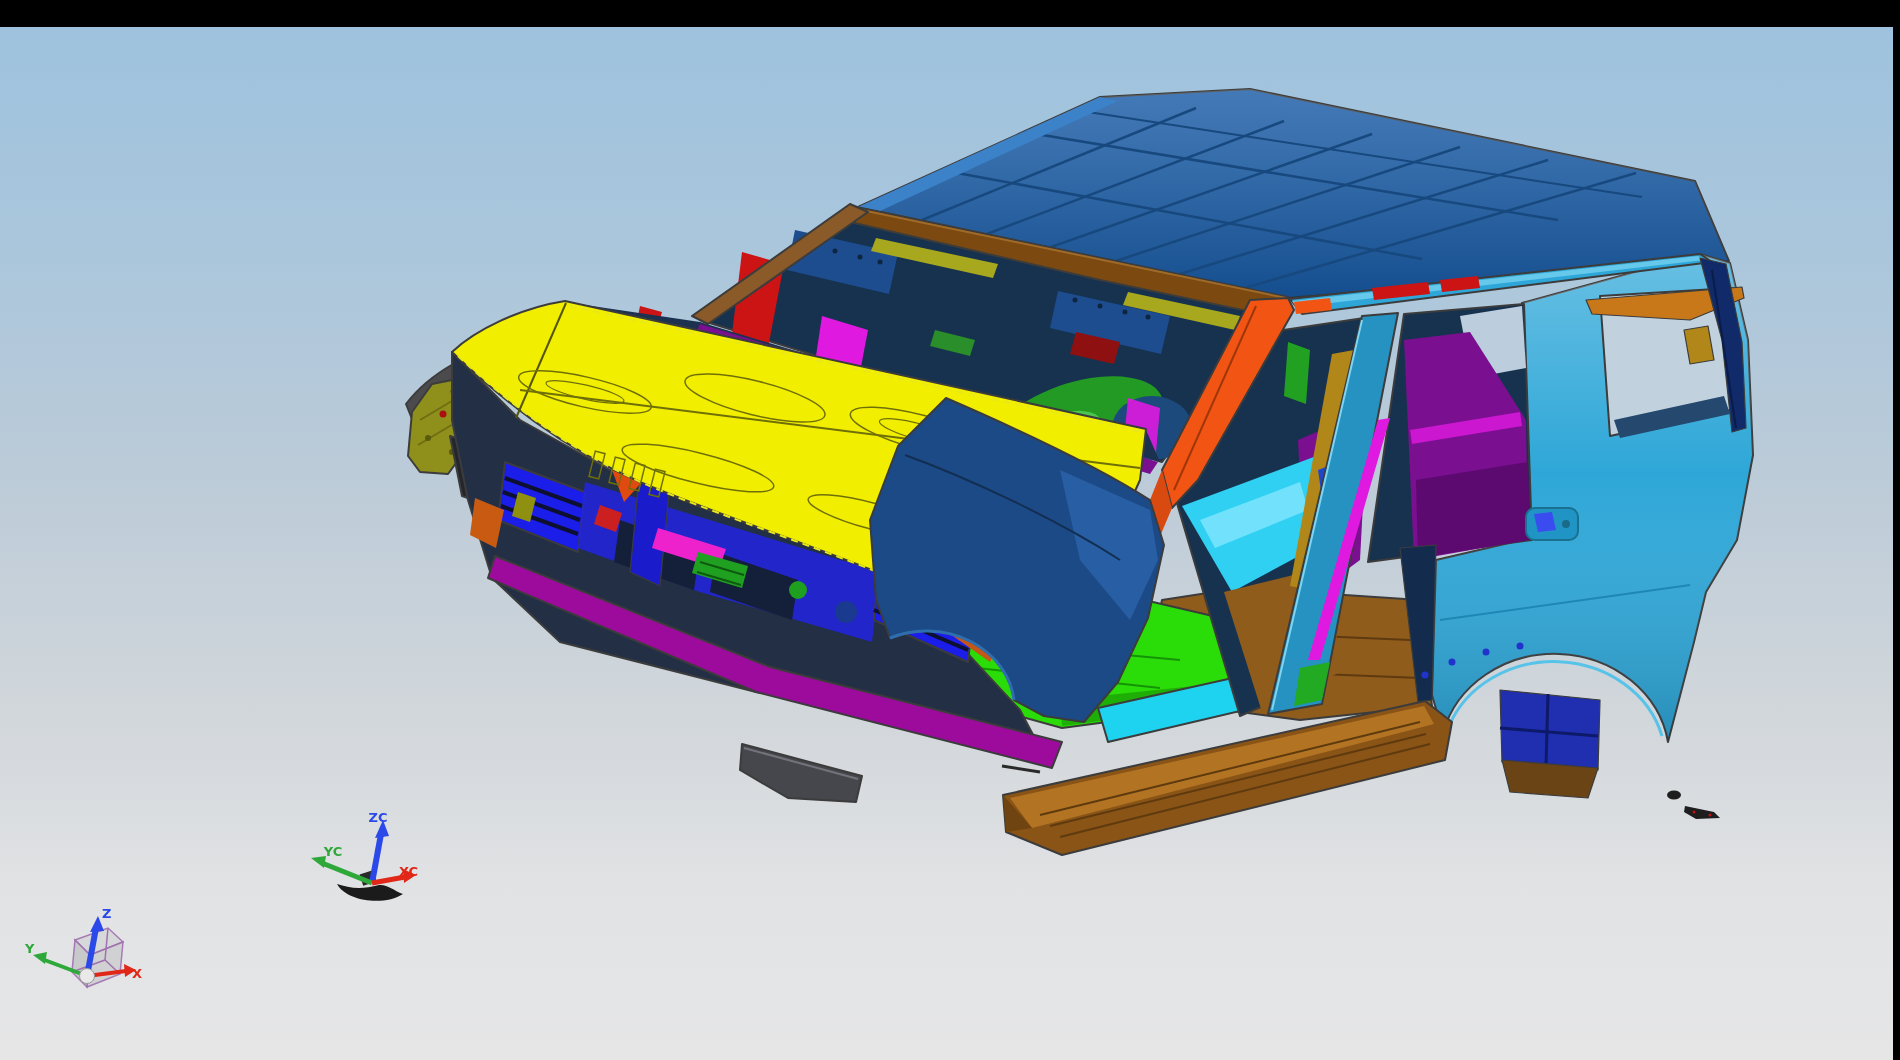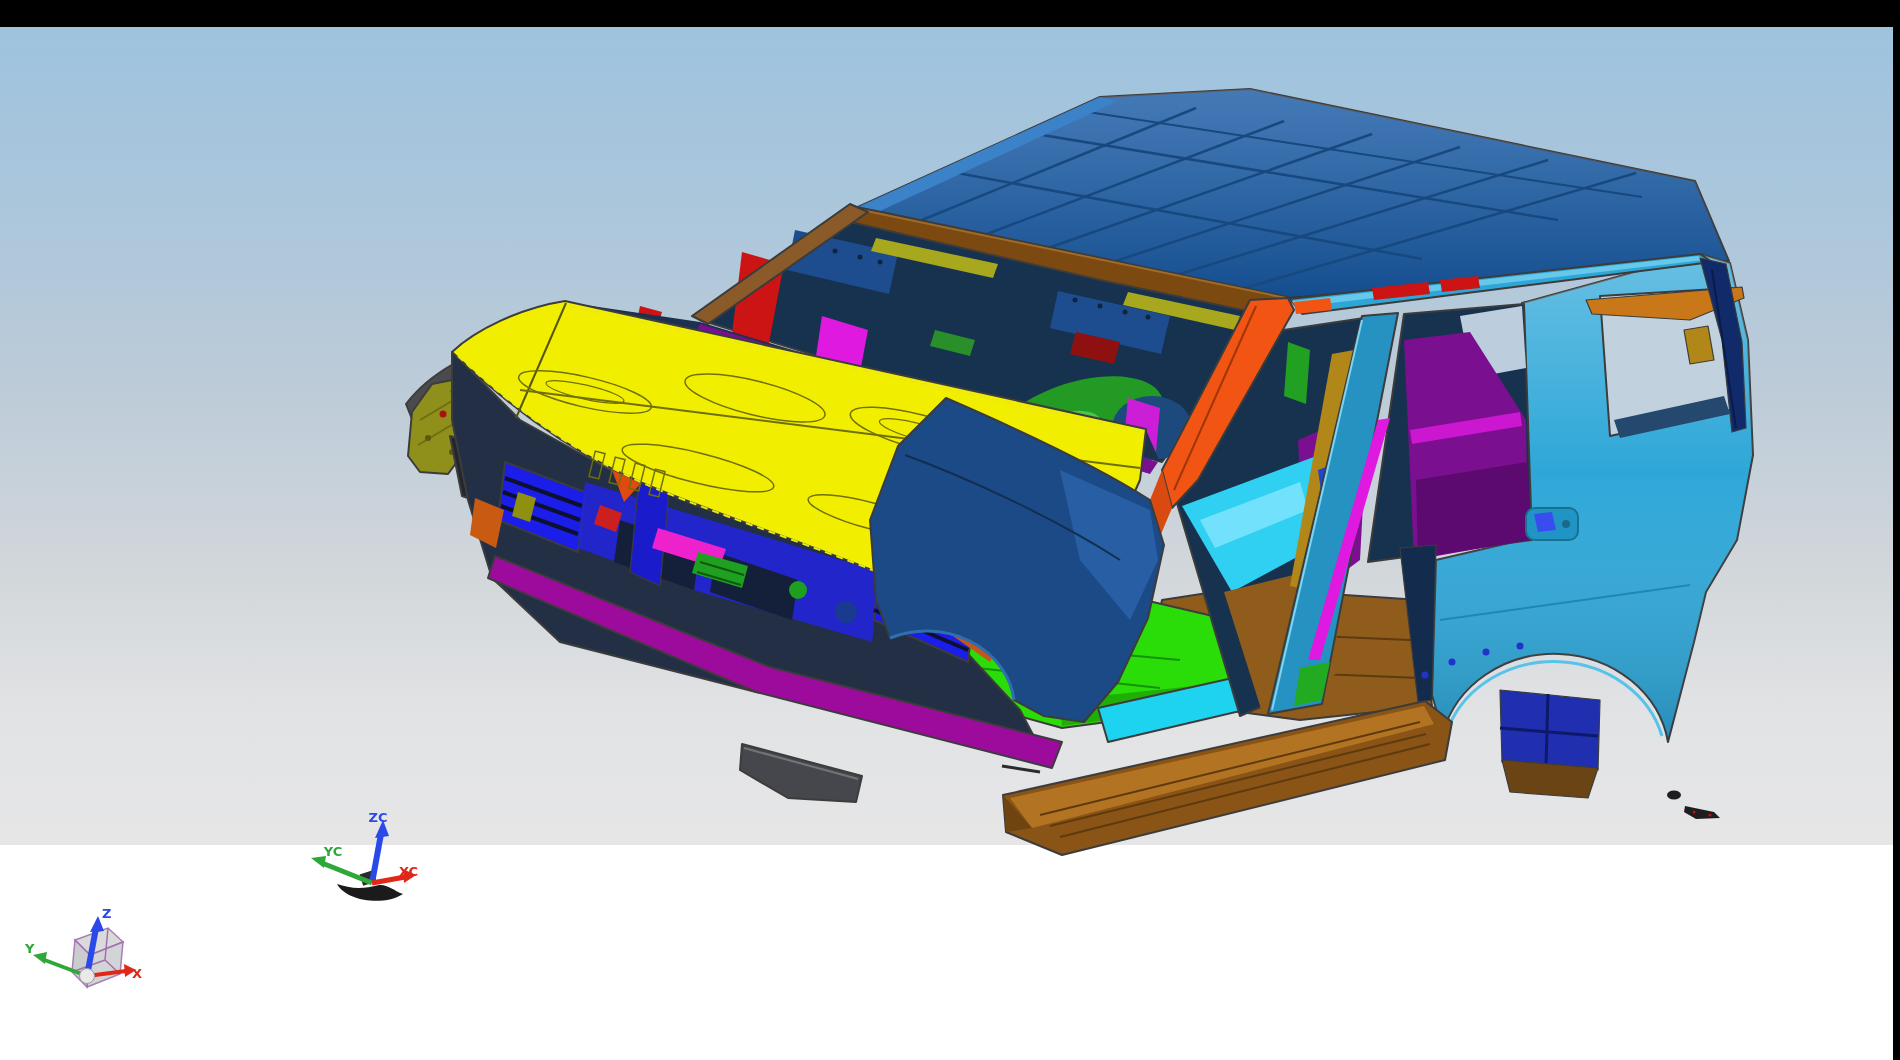--- a/index.html
+++ b/index.html
@@ -1,17 +1,17 @@
 <!DOCTYPE html>
 <html><head>
 <meta charset="utf-8">
 <style>
   html,body{margin:0;padding:0;width:1900px;height:1060px;overflow:hidden;
     font-family:"DejaVu Sans","Liberation Sans",sans-serif;}
-  #stage{position:relative;width:1900px;height:845px;
+  #stage{position:relative;width:1900px;height:1060px;
     background:linear-gradient(180deg,#9dc2de 0%,#a9c6dc 22%,#bccbd8 45%,#d2d7db 68%,#e2e3e5 85%,#e6e6e7 100%);}
   .bar-top{position:absolute;left:0;top:0;width:1900px;height:27px;background:#000;}
   .bar-right{position:absolute;right:0;top:0;width:7px;height:1060px;background:#000;}
   #scene{position:absolute;left:0;top:0;width:1900px;height:1060px;}
   svg text{font-family:"DejaVu Sans","Liberation Sans",sans-serif;}
   .p{stroke:#3c3c3c;stroke-width:2;stroke-linejoin:round;}
   .p1{stroke:#3c3c3c;stroke-width:1.2;stroke-linejoin:round;}
   .noline{stroke:none;}
   .axis-label{font-size:13px;font-weight:bold;}
 </style>

